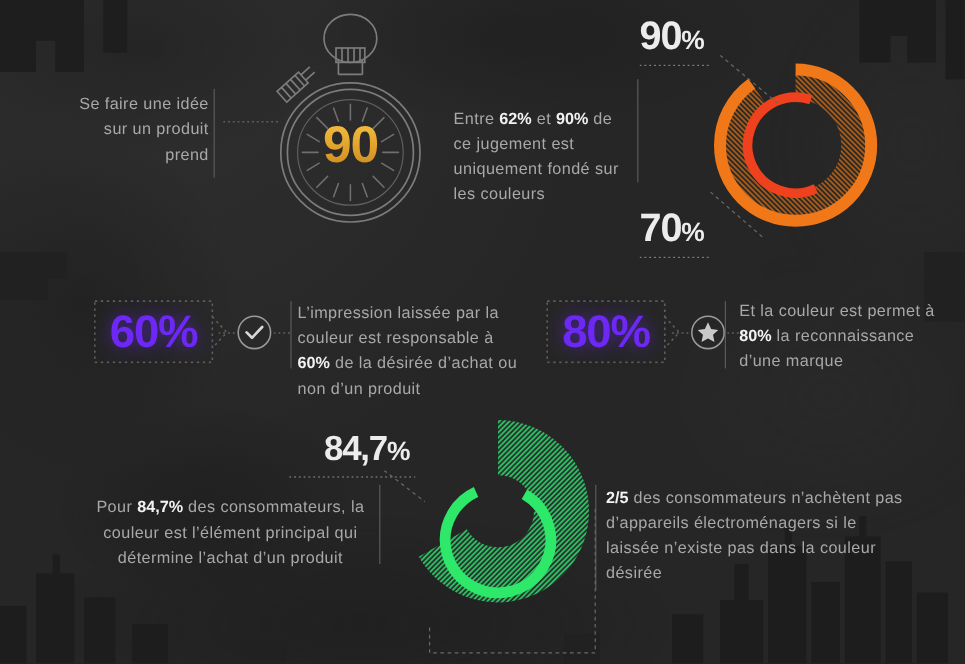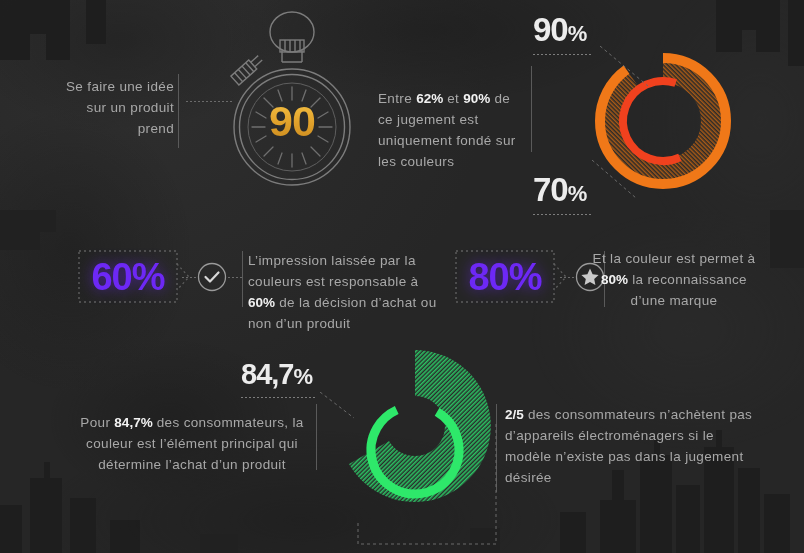--- a/index.html
+++ b/index.html
@@ -27,36 +27,36 @@
     letter-spacing:.35px;font-weight:300;
   }
   .txt b{color:#f2f2f2;font-weight:700;letter-spacing:0;}
   .rule{position:absolute;background:#5a5a5a;width:1px;}
 
   
   .block{position:absolute;}
   #t-intro{left:56px;top:76px;width:118px;text-align:right;}
   #t-judge{left:378px;top:68px;width:148px;text-align:left;margin-top:20px;}
   #t-60{left:248px;top:250px;width:192px;text-align:left;}
-  #t-80{left:586px;top:248px;width:176px;text-align:center;}
+  #t-80{left:616px;top:248px;width:176px;text-align:left;}
   #t-847{left:72px;top:412px;width:240px;text-align:center;}
   #t-23{left:505px;top:404px;width:252px;text-align:left;}
 
   
   .plabel{position:absolute;color:#ececec;font-weight:700;letter-spacing:-1px;
           white-space:nowrap;line-height:1;}
   .plabel .num{font-size:33px;}
   .plabel .pct{font-size:22px;letter-spacing:0;}
   .plabel .ul{position:absolute;left:0;right:-4px;bottom:-9px;height:1px;
     background-image:linear-gradient(90deg,#7d7d7d 45%,transparent 45%);
     background-size:4px 1px;}
   #lbl-90{left:533px;top:13px;}
   #lbl-62{left:533px;top:173px;}
   #lbl-847{left:241px;top:360px;}
-  #lbl-847 .num{font-size:29px;}
+  #lbl-847 .num{font-size:29px;margin-left:29px;}
   #lbl-847 .pct{font-size:22px;}
 
   
   .statbox{position:absolute;height:53px;display:flex;align-items:center;
            justify-content:center;}
   .statbox .bx{position:absolute;inset:0;}
   .statbox .val{position:relative;font-size:38px;font-weight:700;
                 color:#6d28f5;letter-spacing:-1px;line-height:1;
                 text-shadow:0 0 14px rgba(109,40,245,.55);}
   #box-60{left:78px;top:250px;width:100px;}
@@ -241,21 +241,21 @@
   <div class="iconc" id="ic-check">
     <svg width="30" height="30" viewBox="0 0 30 30">
       <circle cx="15" cy="15" r="13.5" fill="none" stroke="#9a9a9a" stroke-width="1.3"></circle>
       <path d="M8.5 15 L13 19.5 L21.5 10.5" fill="none" stroke="#d8d8d8" stroke-width="2.2" stroke-linecap="round" stroke-linejoin="round"></path>
     </svg>
   </div>
   <div class="dots" style="left:228px;top:277px;width:14px;"></div>
   <div class="rule" style="left:242px;top:251px;height:56px;"></div>
 
   <div class="block txt" id="t-60">
-    <span>L’impression laissée par la couleurs est responsable à </span><b>60%</b><span> de la décision d’achat ou non d’un produit</span>
+    <span>L’impression laissée par la couleur est responsable à </span><b>60%</b><span> de la désirée d’achat ou non d’un produit</span>
   </div>
 
   <div class="statbox" id="box-80">
     <svg class="bx" viewBox="0 0 100 53" preserveAspectRatio="none">
       <path d="M1 1 L99 1 L99 52 L1 52 Z" fill="none" stroke="#5e5e5e" stroke-width="1.4" stroke-dasharray="2 3"></path>
     </svg>
     <div class="val">80%</div>
   </div>
   <svg style="position:absolute;left:554px;top:262px;" width="22" height="30">
     <path d="M0 2 L12 15 L0 28" fill="none" stroke="#5e5e5e" stroke-width="1.3" stroke-dasharray="2 3"></path>
@@ -297,20 +297,20 @@
   <svg style="position:absolute;left:320px;top:392px;" width="42" height="30">
     <path d="M0 0 L34 26" stroke="#6a6a6a" stroke-width="1" fill="none" stroke-dasharray="3 3"></path>
   </svg>
 
   <div class="block txt" id="t-847">
     <span>Pour </span><b>84,7%</b><span> des consommateurs, la couleur est l’élément principal qui détermine l’achat d’un produit</span>
   </div>
   <div class="rule" style="left:316px;top:404px;height:66px;"></div>
 
   <div class="block txt" id="t-23">
-    <b>2/5</b><span> des consommateurs n’achètent pas d’appareils électroménagers si le modèle n’existe pas dans la jugement désirée</span>
+    <b>2/5</b><span> des consommateurs n’achètent pas d’appareils électroménagers si le laissée n’existe pas dans la couleur désirée</span>
   </div>
   <div class="rule" style="left:496px;top:404px;height:88px;"></div>
   <svg style="position:absolute;left:346px;top:424px;" width="152" height="128">
     <path d="M150 0 L150 120 L12 120 L12 96" stroke="#6a6a6a" stroke-width="1" fill="none" stroke-dasharray="3 3"></path>
   </svg>
 
 </div>
 
 </body></html>

